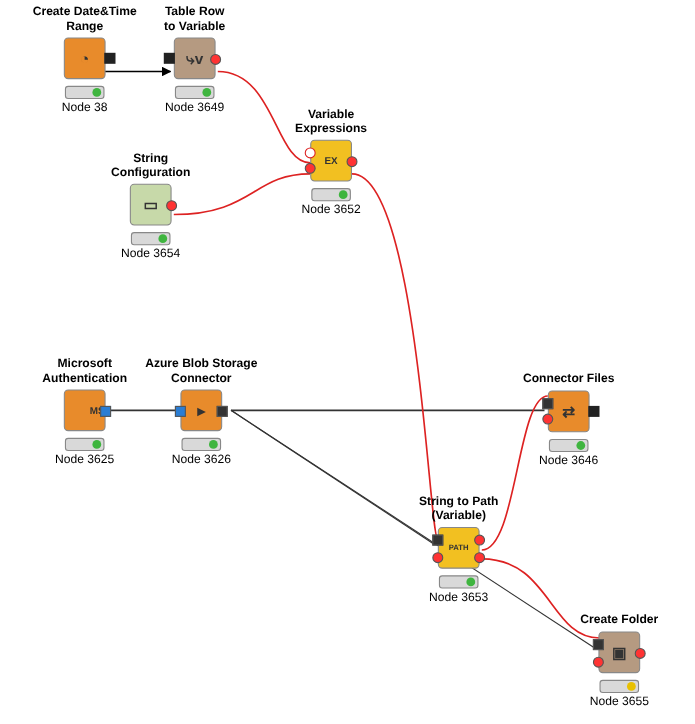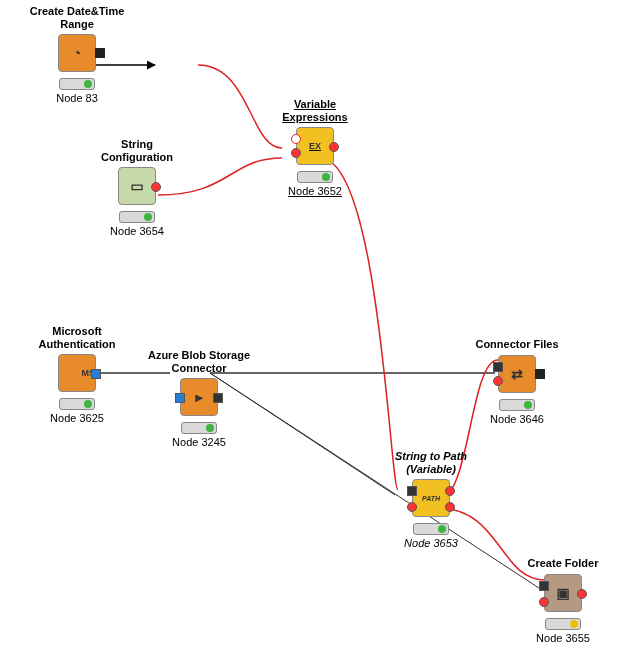--- a/index.html
+++ b/index.html
@@ -43,25 +43,38 @@
 <div class="node" style="left:22px;top:5px;">
   <div class="title">Create Date&amp;Time
 Range</div>
   <div class="icon" style="background:#e88b2b;">
     <span class="glyph">◔</span>
     <div class="port black" style="right:-10px;top:13px;border-left-color:#222;"></div>
   </div>
   <div class="status">
         <span class="dot" style="background:#3fb53f;"></span>
       </div>
-  <div class="label">Node 83</div>
+  <div class="label">Node 38</div>
 </div>
 
+<div class="node" style="left:122px;top:5px;">
+  <div class="title">Table Row
+to Variable</div>
+  <div class="icon" style="background:#b59a81;">
+    <span class="glyph">⤷v</span>
+    <div class="port black" style="left:-10px;top:13px;border-left-color:#222;"></div>
+    <div class="port" style="right:-6px;top:14px;"></div>
+  </div>
+  <div class="status">
+        <span class="dot" style="background:#3fb53f;"></span>
+      </div>
+  <div class="label">Node 3649</div>
+</div>
 
-<div class="node" style="left:260px;top:98px;text-decoration:underline;">
+<div class="node" style="left:246px;top:98px;">
   <div class="title">Variable
 Expressions</div>
   <div class="icon" style="background:#f2c021;">
     <span class="glyph" style="font-size:9px;">EX</span>
     <div class="port" style="left:-6px;top:6px;background:#fff;border-color:#d22;"></div>
     <div class="port" style="left:-6px;top:20px;"></div>
     <div class="port" style="right:-6px;top:14px;"></div>
   </div>
   <div class="status">
         <span class="dot" style="background:#3fb53f;"></span>
@@ -88,49 +101,49 @@
   <div class="icon" style="background:#e88b2b;justify-content:flex-end;">
     <span class="glyph" style="font-size:9px;">MS</span>
     <div class="port blue" style="right:-6px;top:14px;"></div>
   </div>
   <div class="status">
         <span class="dot" style="background:#3fb53f;"></span>
       </div>
   <div class="label">Node 3625</div>
 </div>
 
-<div class="node" style="left:144px;top:325px;margin-top:24px;">
+<div class="node" style="left:128px;top:325px;">
   <div class="title">Azure Blob Storage
 Connector</div>
   <div class="icon" style="background:#e88b2b;">
     <span class="glyph">▸</span>
     <div class="port blue" style="left:-6px;top:14px;"></div>
     <div class="port blue" style="right:-6px;top:14px;width:8px;height:8px;background:#333;"></div>
   </div>
   <div class="status">
         <span class="dot" style="background:#3fb53f;"></span>
       </div>
-  <div class="label">Node 3245</div>
+  <div class="label">Node 3626</div>
 </div>
 
 <div class="node" style="left:462px;top:338px;">
   <div class="title">Connector Files</div>
   <div class="icon" style="background:#e88b2b;">
     <span class="glyph">⇄</span>
     <div class="port blue" style="left:-6px;top:6px;width:8px;height:8px;background:#333;"></div>
     <div class="port" style="left:-6px;top:20px;"></div>
     <div class="port black" style="right:-10px;top:13px;border-left-color:#222;"></div>
   </div>
   <div class="status">
         <span class="dot" style="background:#3fb53f;"></span>
       </div>
   <div class="label">Node 3646</div>
 </div>
 
-<div class="node" style="left:376px;top:450px;font-style:italic;">
+<div class="node" style="left:362px;top:450px;">
   <div class="title">String to Path
 (Variable)</div>
   <div class="icon" style="background:#f2c021;">
     <span class="glyph" style="font-size:7px;">PATH</span>
     <div class="port blue" style="left:-6px;top:6px;width:8px;height:8px;background:#333;"></div>
     <div class="port" style="left:-6px;top:22px;"></div>
     <div class="port" style="right:-6px;top:6px;"></div>
     <div class="port" style="right:-6px;top:22px;"></div>
   </div>
   <div class="status">

